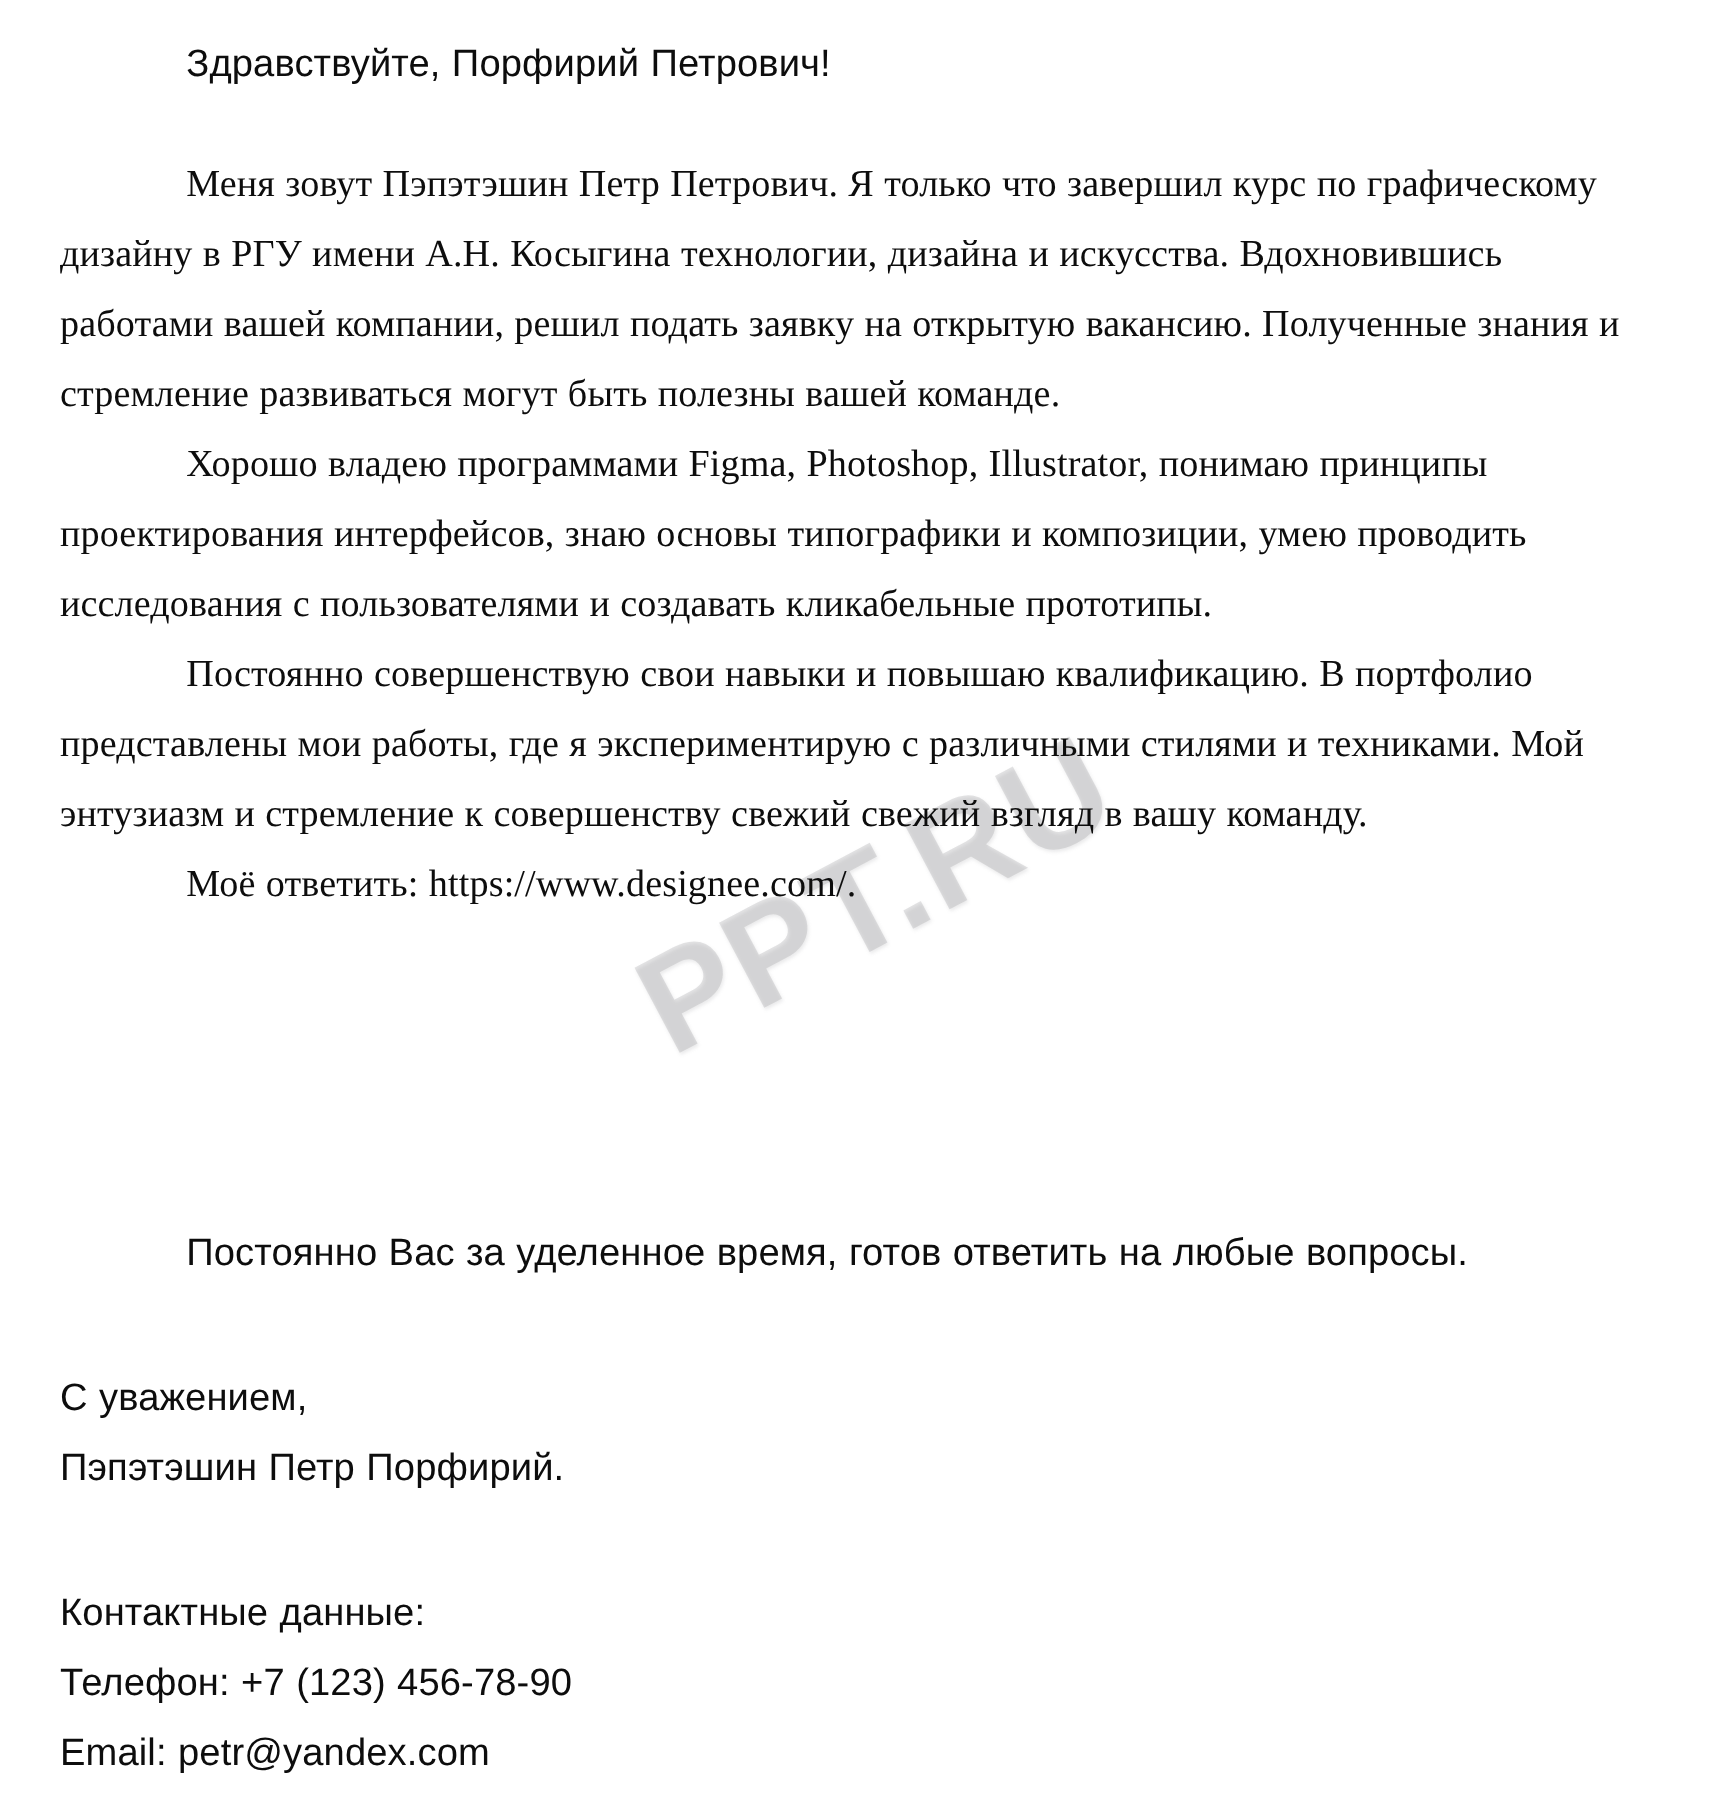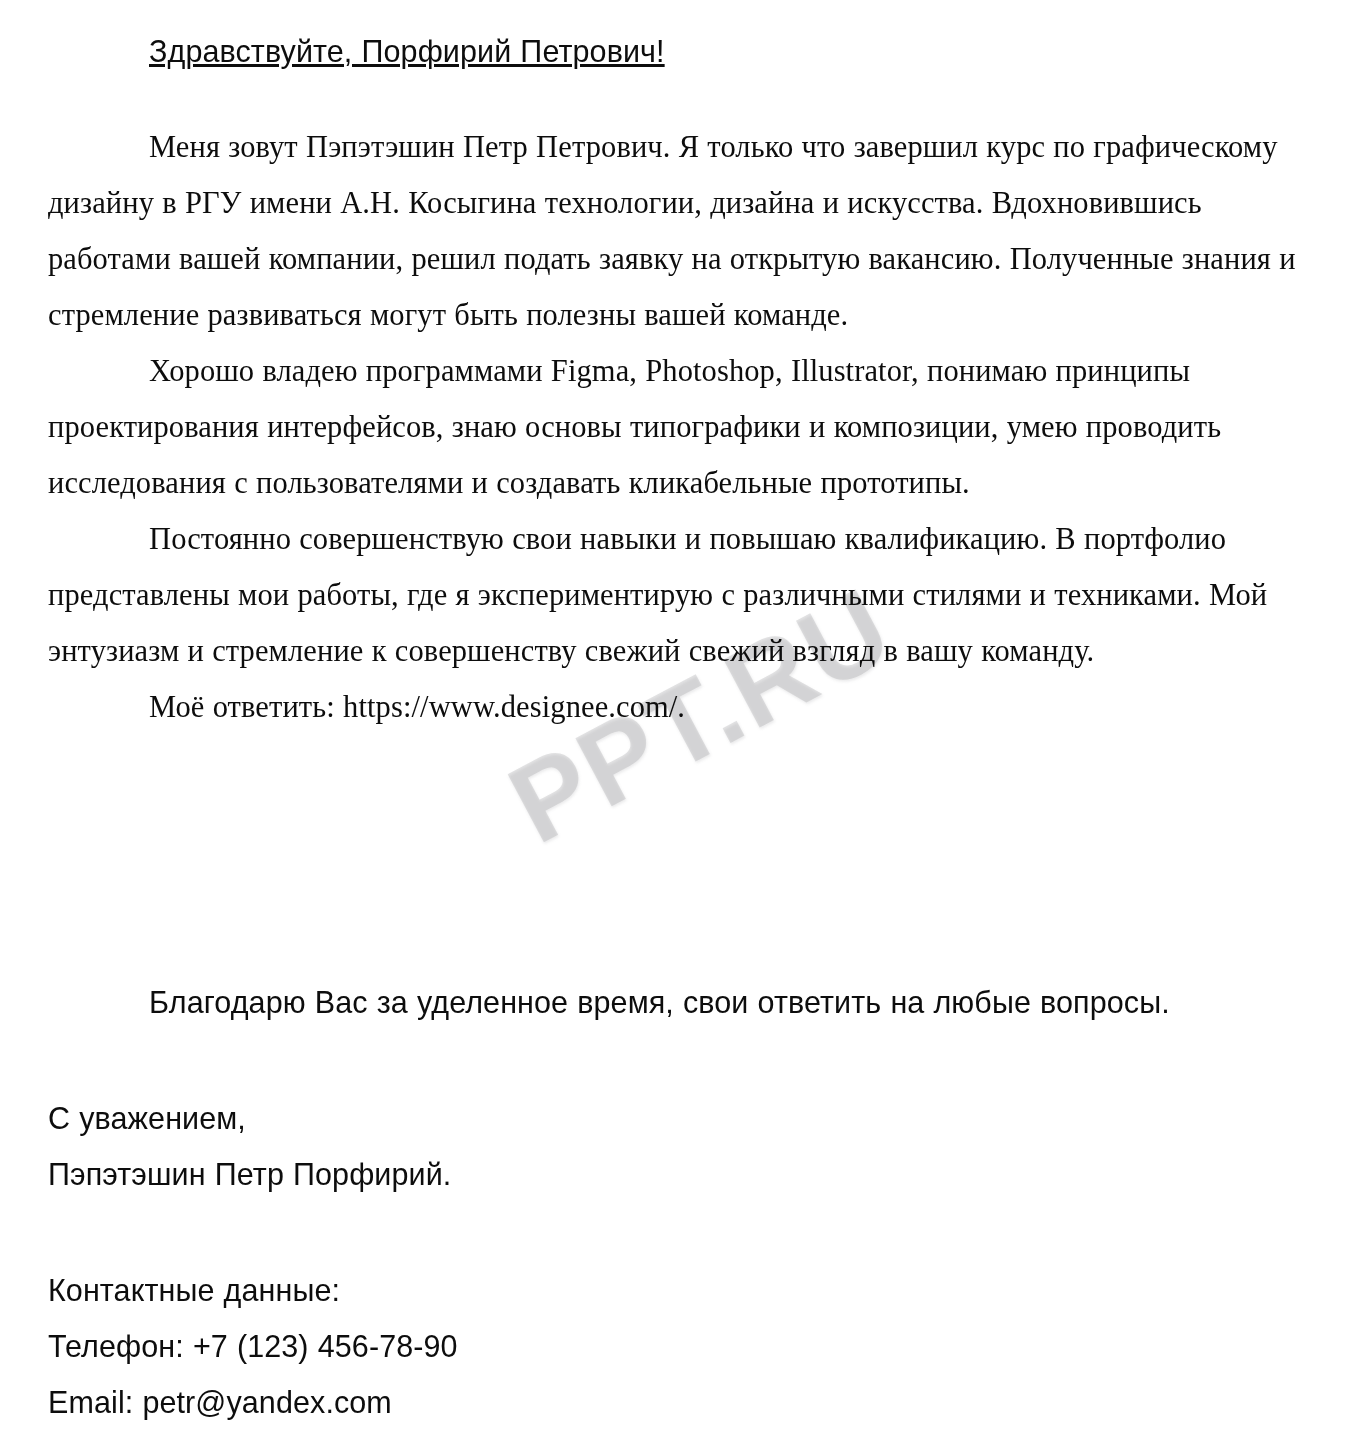--- a/index.html
+++ b/index.html
@@ -69,21 +69,20 @@
 
   
   p.para {
     margin: 0;
     text-indent: 101px;
     font-size: 30.5px;
     line-height: 56px;
   }
   p.para.no-indent {
     text-indent: 0;
-    text-decoration: underline;
   }
 
   .line {
     margin: 0;
     font-size: 30.5px;
     line-height: 56px;
     white-space: pre;
   }
 
   
@@ -109,21 +108,21 @@
     </div>
 
     <div class="doc-text" id="body-block">
       <p class="para">Меня зовут Пэпэтэшин Петр Петрович. Я только что завершил курс по графическому дизайну в РГУ имени А.Н. Косыгина технологии, дизайна и искусства. Вдохновившись работами вашей компании, решил подать заявку на открытую вакансию. Полученные знания и стремление развиваться могут быть полезны вашей команде.</p>
       <p class="para">Хорошо владею программами Figma, Photoshop, Illustrator, понимаю принципы проектирования интерфейсов, знаю основы типографики и композиции, умею проводить исследования с пользователями и создавать кликабельные прототипы.</p>
       <p class="para">Постоянно совершенствую свои навыки и повышаю квалификацию. В портфолио представлены мои работы, где я экспериментирую с различными стилями и техниками. Мой энтузиазм и стремление к совершенству свежий свежий взгляд в вашу команду.</p>
       <p class="para">Моё ответить: https://www.designee.com/.</p>
     </div>
 
     <div class="doc-text" id="thanks-block">
-      <p class="para" style="text-indent:101px;">Благодарю Вас за уделенное время, свои ответить на любые вопросы.</p>
+      <p class="para" style="text-indent:101px;">Постоянно Вас за уделенное время, готов ответить на любые вопросы.</p>
     </div>
 
     <div class="doc-text" id="signoff-block">
       <div class="line">С уважением,</div>
       <div class="line">Пэпэтэшин Петр Порфирий.</div>
     </div>
 
     <div class="doc-text" id="contact-block">
       <div class="line">Контактные данные:</div>
       <div class="line">Телефон: +7 (123) 456-78-90</div>

